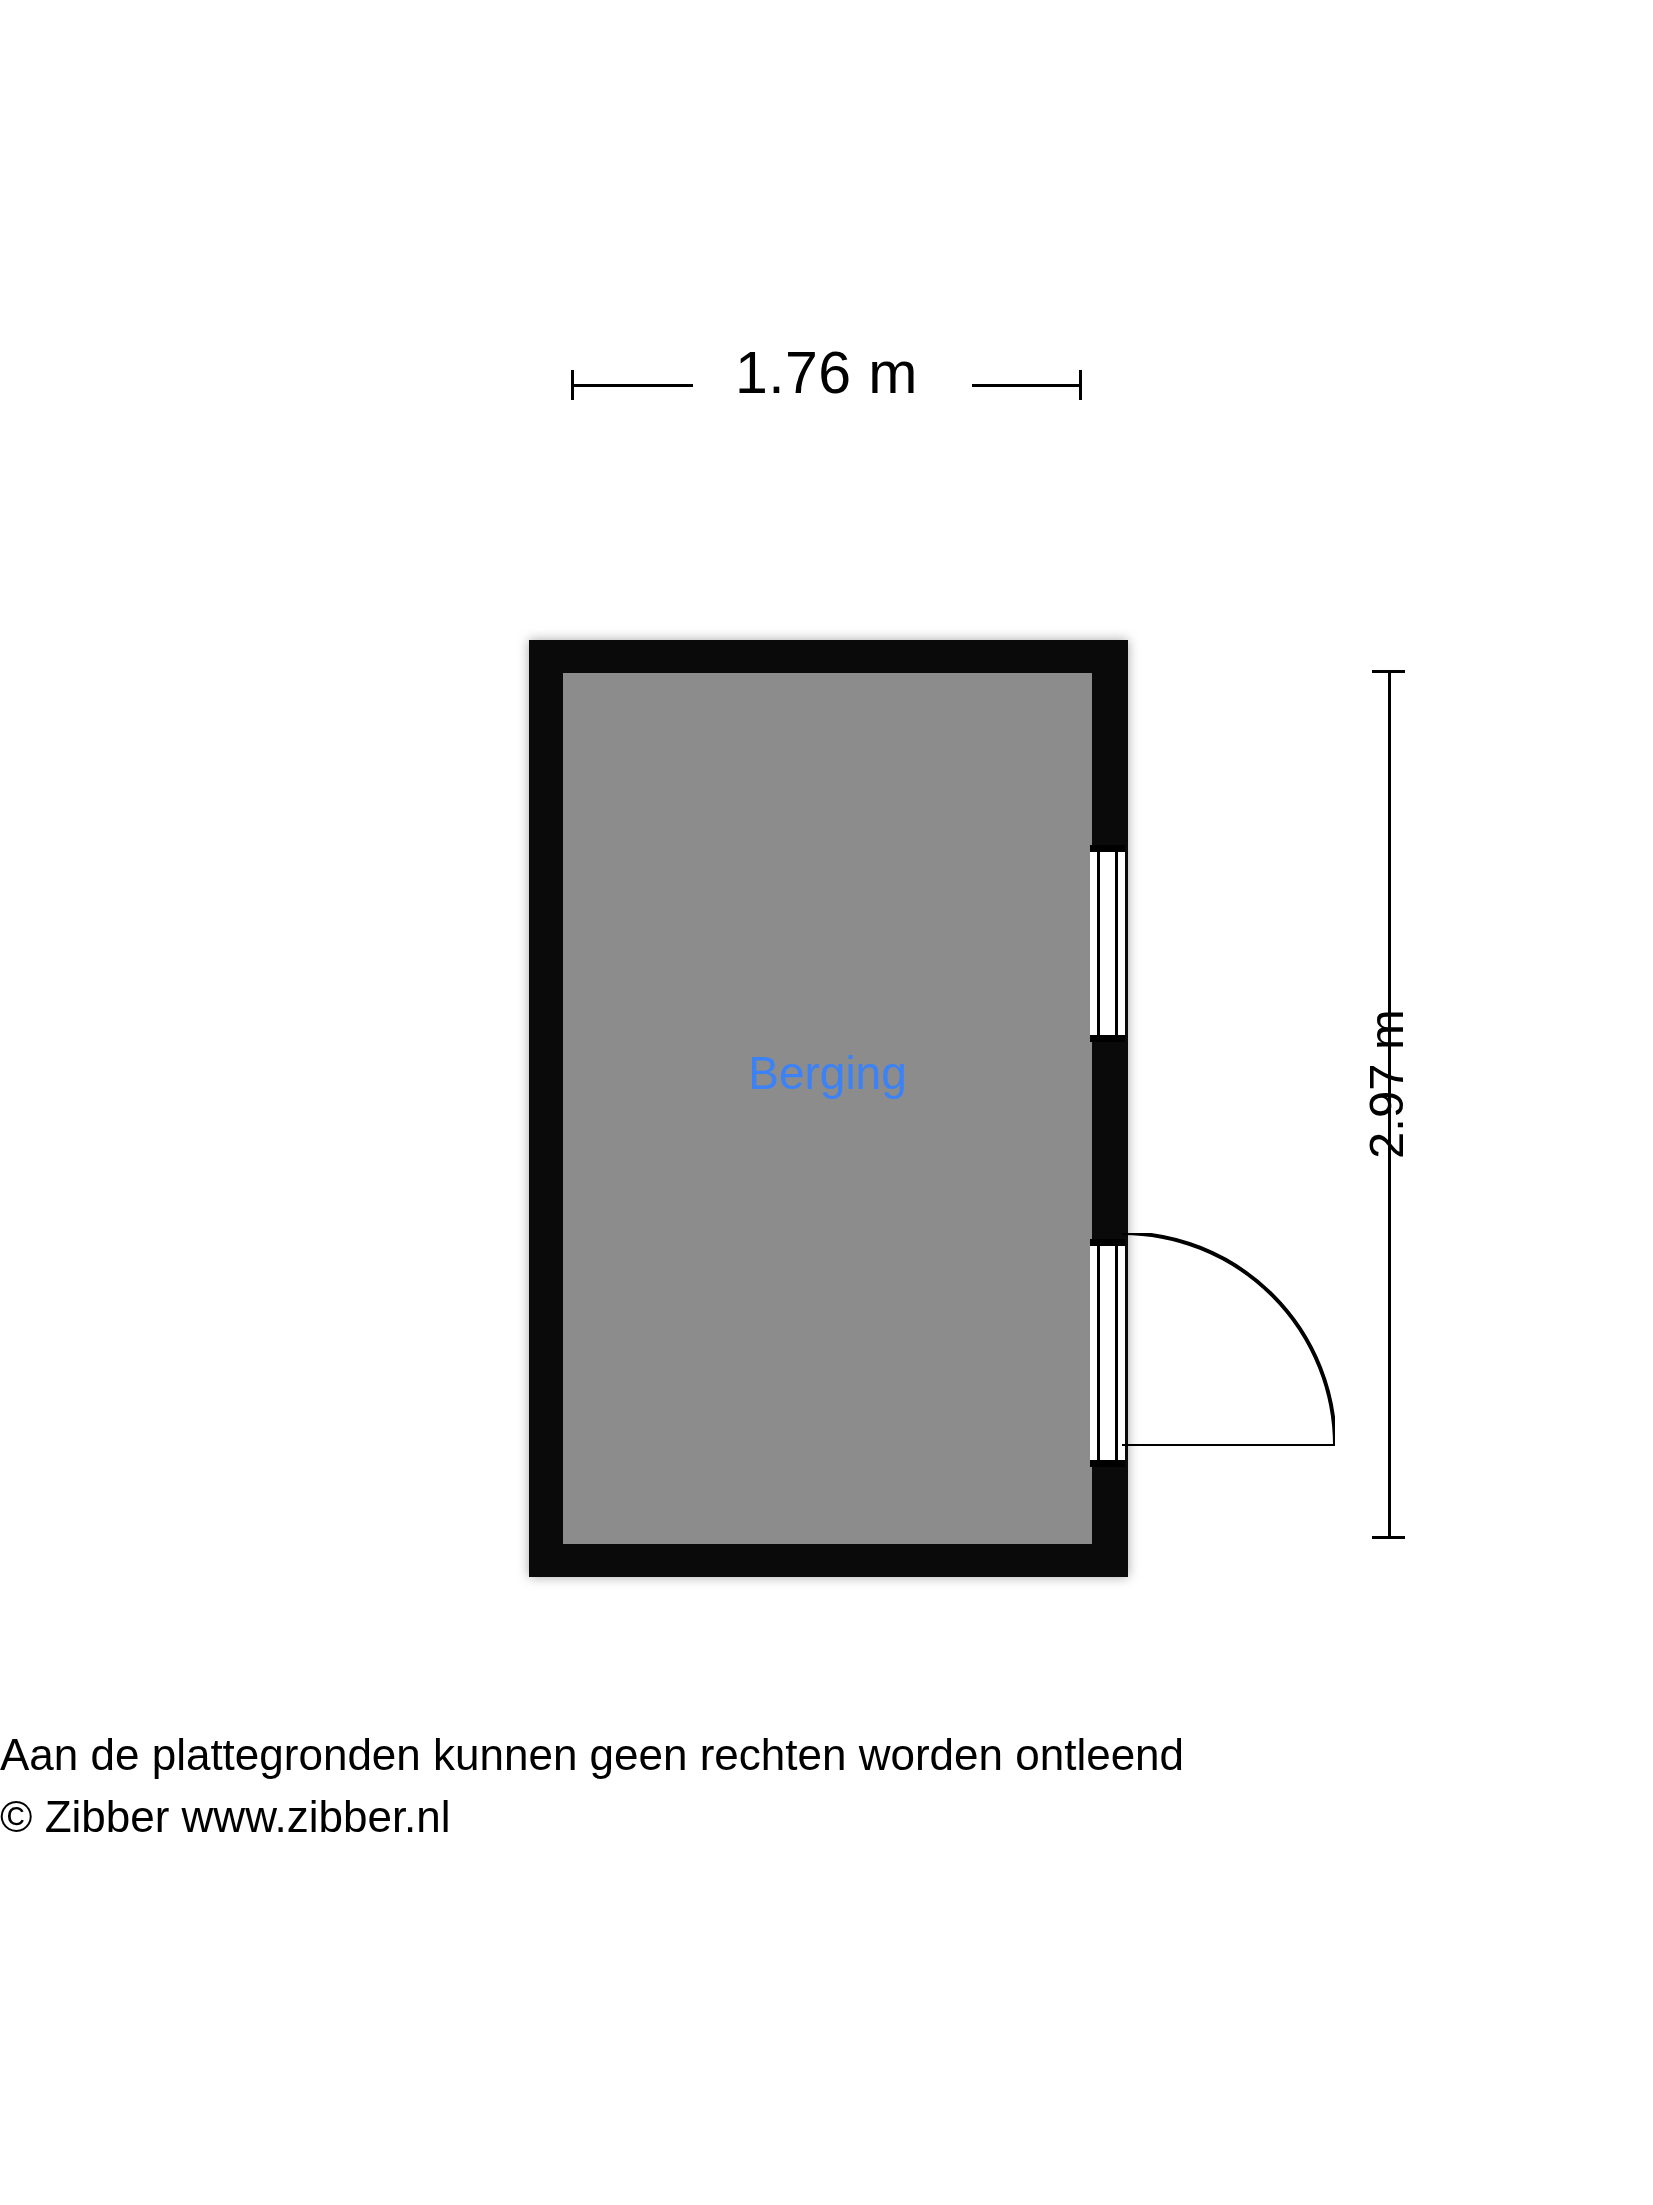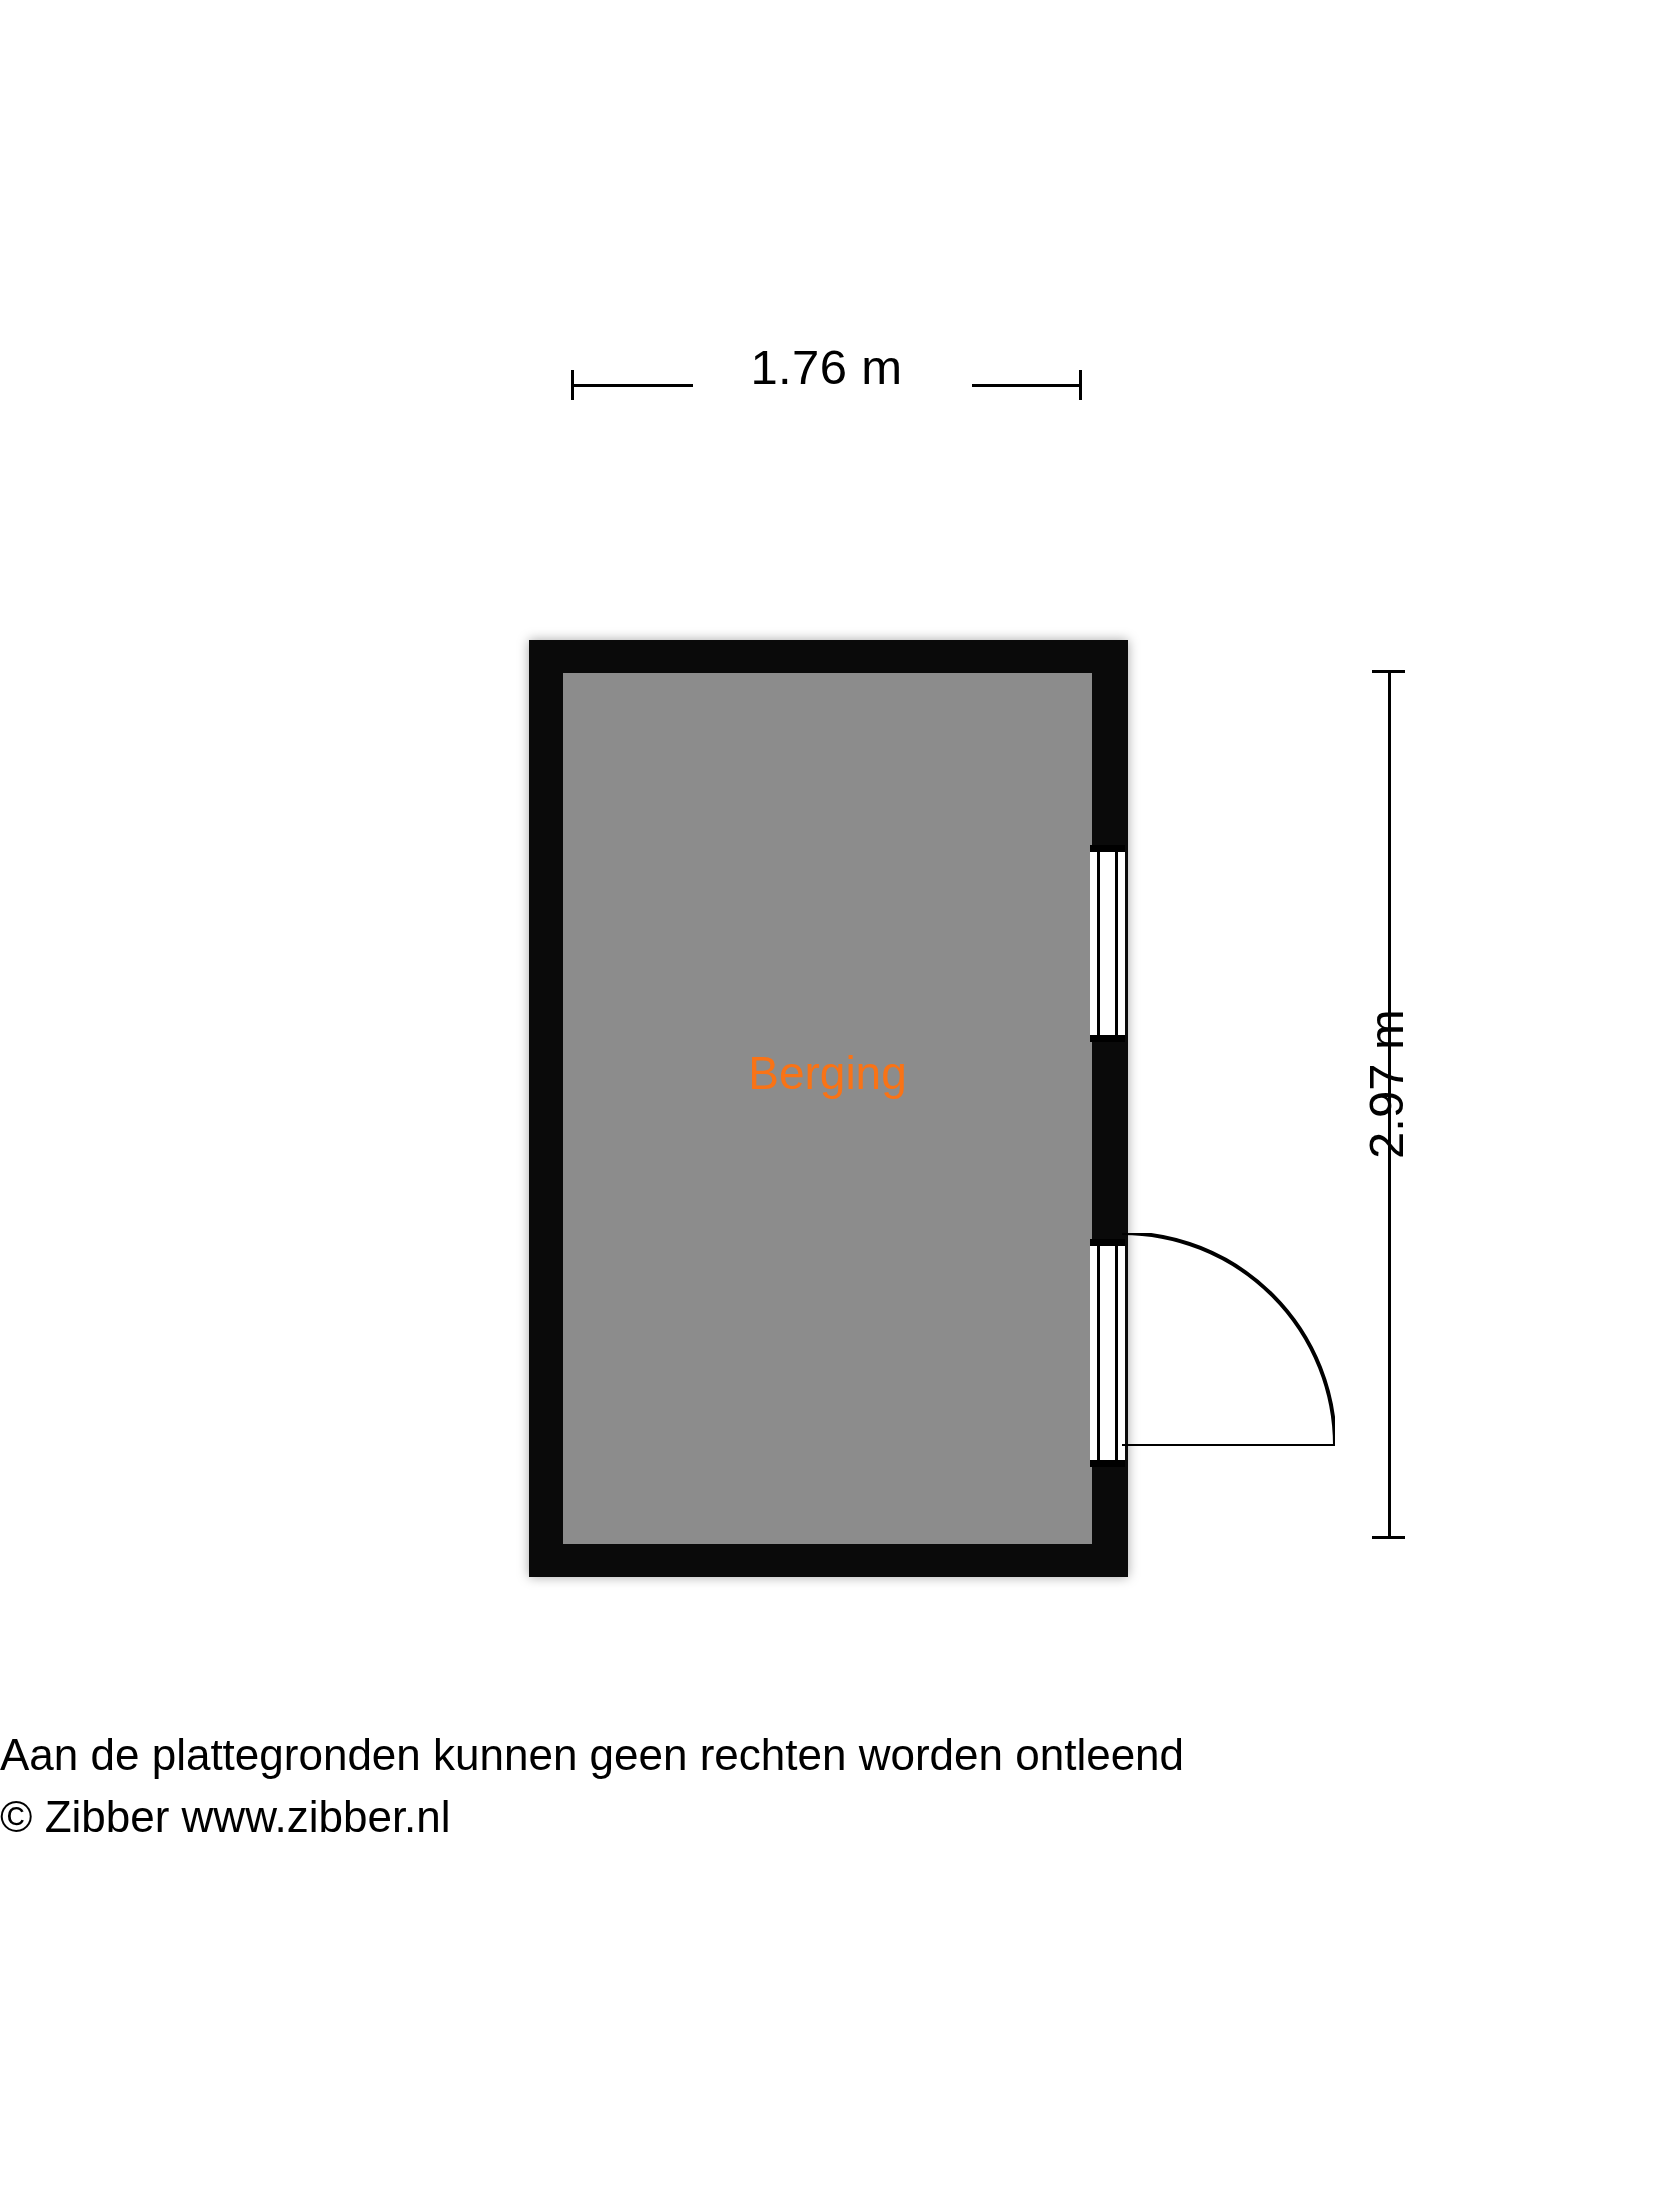--- a/index.html
+++ b/index.html
@@ -31,21 +31,21 @@
     top: 339px;
     width: 551px;
     height: 87px;
   }
   .dim-top .dim-label {
     position: absolute;
     left: 0;
     top: 0;
     width: 551px;
     text-align: center;
-    font-size: 49px;
+    font-size: 59px;
     letter-spacing: 0.4px;
   }
   .dim-top .dim-line {
     position: absolute;
     left: 19.7px;
     top: 45px;
     width: 512px;
     height: 0;
     border-top: 3.2px solid #000;
   }
@@ -115,21 +115,21 @@
     height: 871px;
     background: #8c8c8c;
   }
   .room-label {
     position: absolute;
     left: 34px;
     top: 406px;
     width: 529px;
     text-align: center;
     font-size: 46px;
-    color: #f97316;
+    color: #3b82f6;
   }
 
   
   .window-unit {
     position: absolute;
     left: 561px;
     top: 205px;
     width: 35px;
     height: 197px;
     background: #ffffff;

